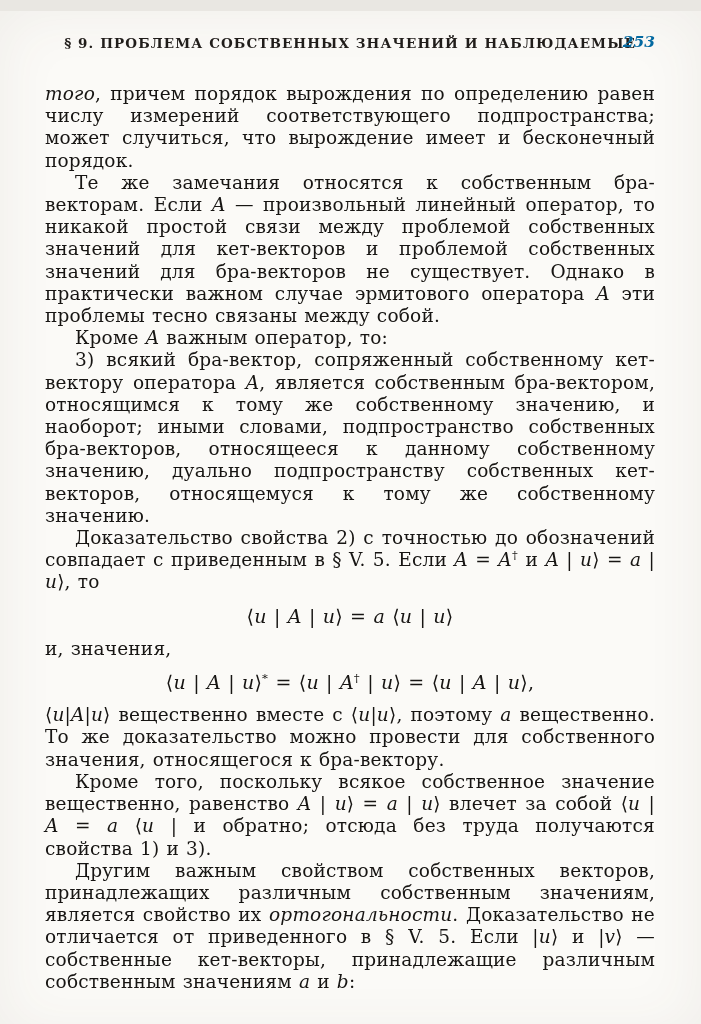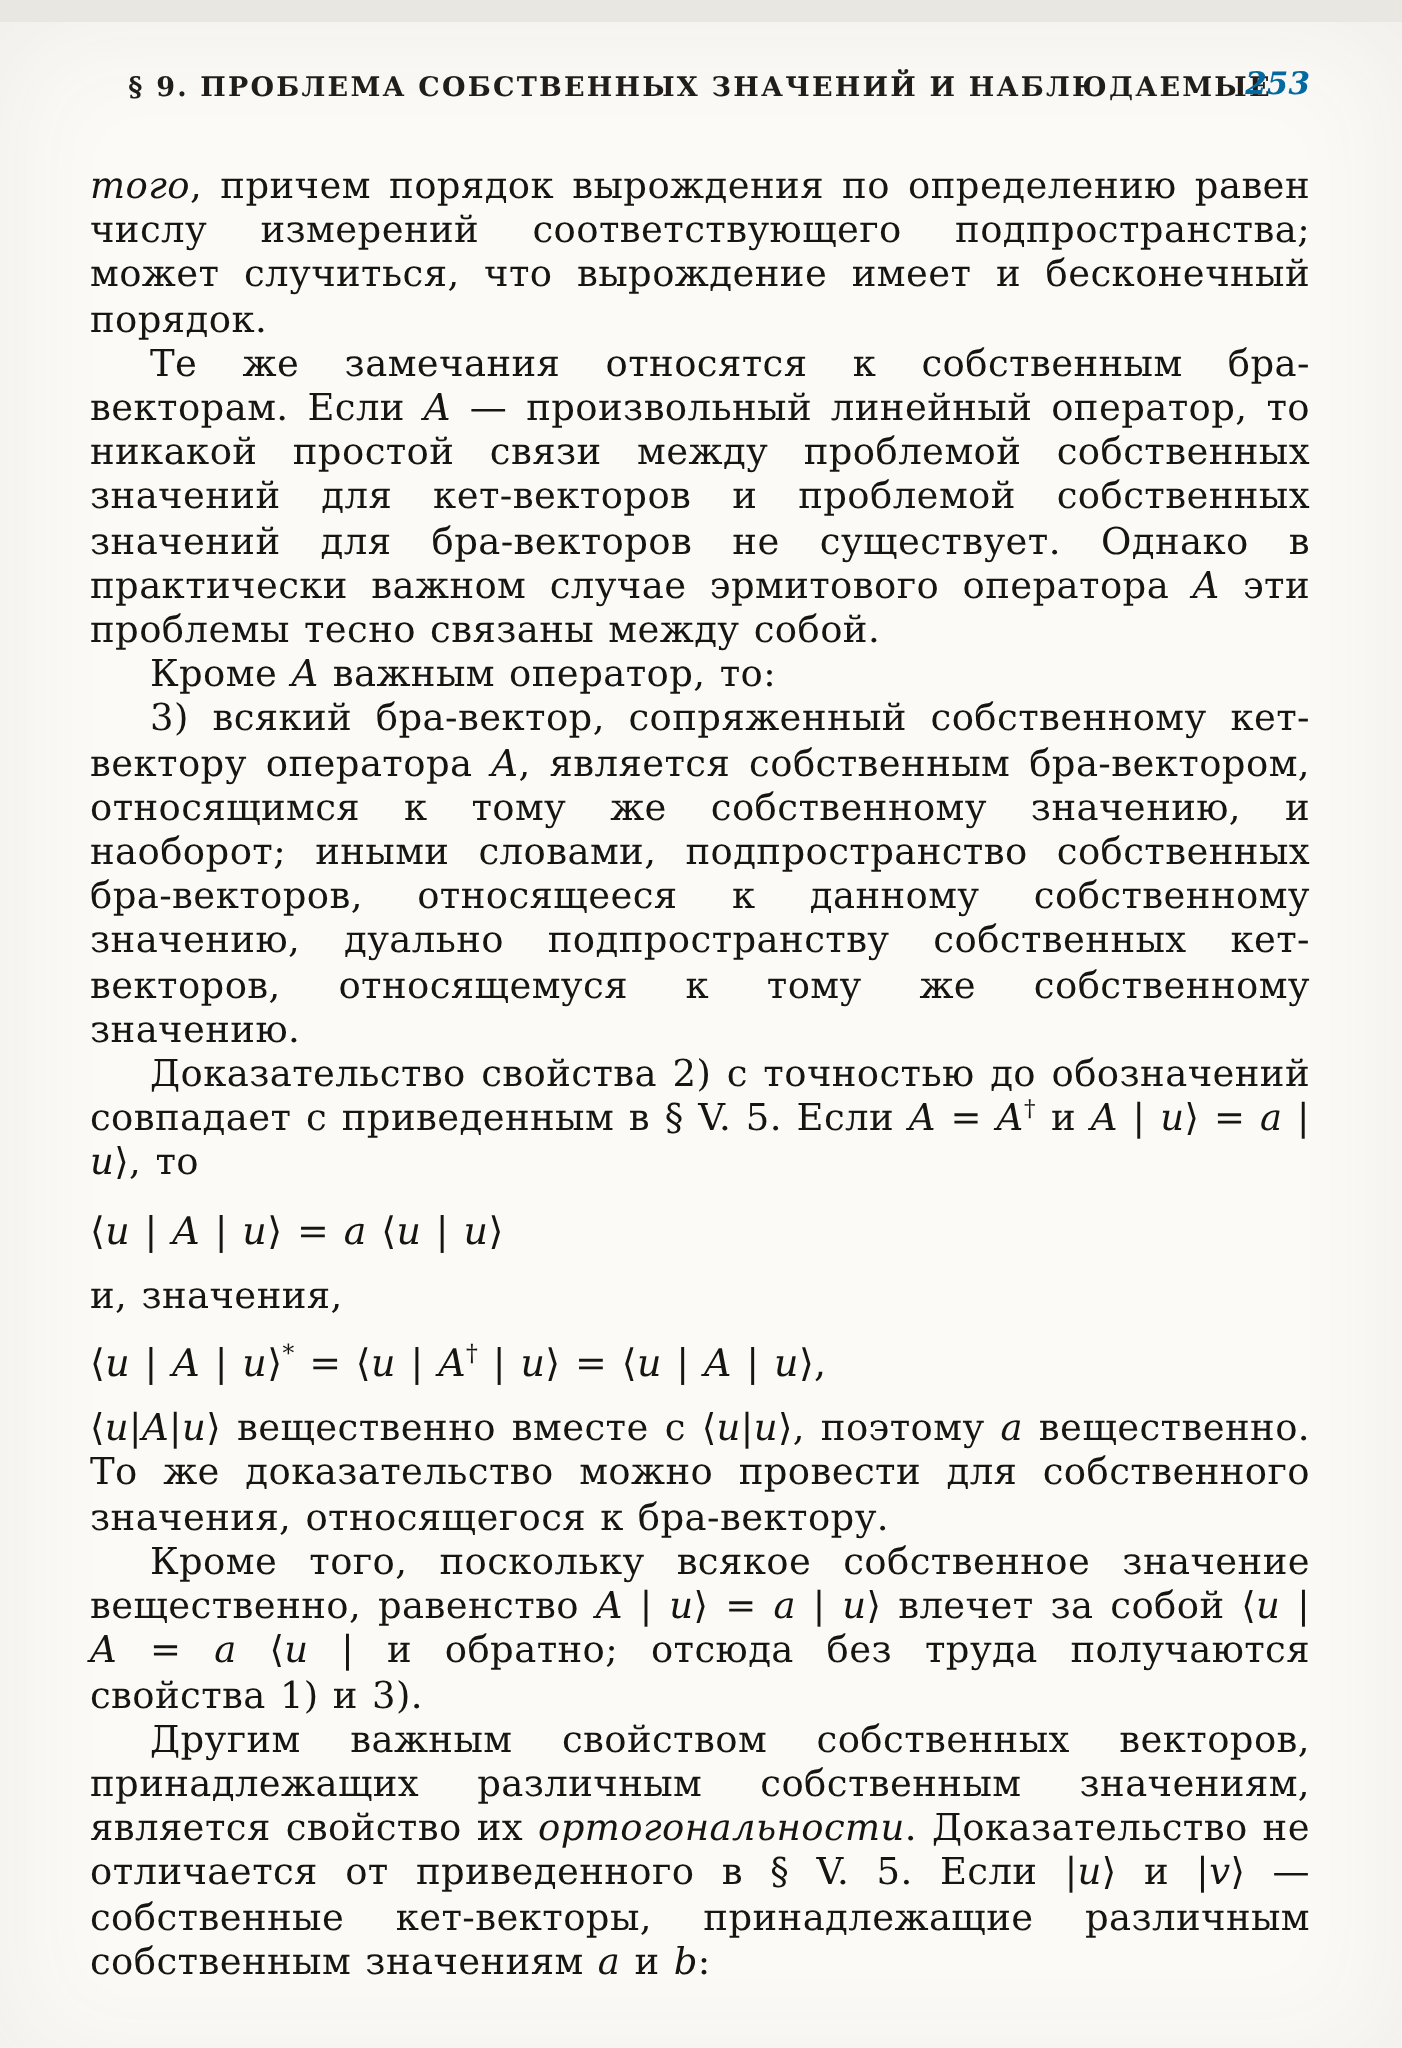--- a/index.html
+++ b/index.html
@@ -53,20 +53,21 @@
     word-spacing: 1px;
   }
   .para {
     text-align: justify;
     margin: 0;
   }
   .para.indent {
     text-indent: 30px;
   }
   .formula {
+    text-align: center;
     margin: 11px 0 11px 0;
     font-size: 19px;
     white-space: nowrap;
   }
   .it {
     font-style: italic;
   }
   .sup {
     font-size: 0.62em;
     vertical-align: super;

